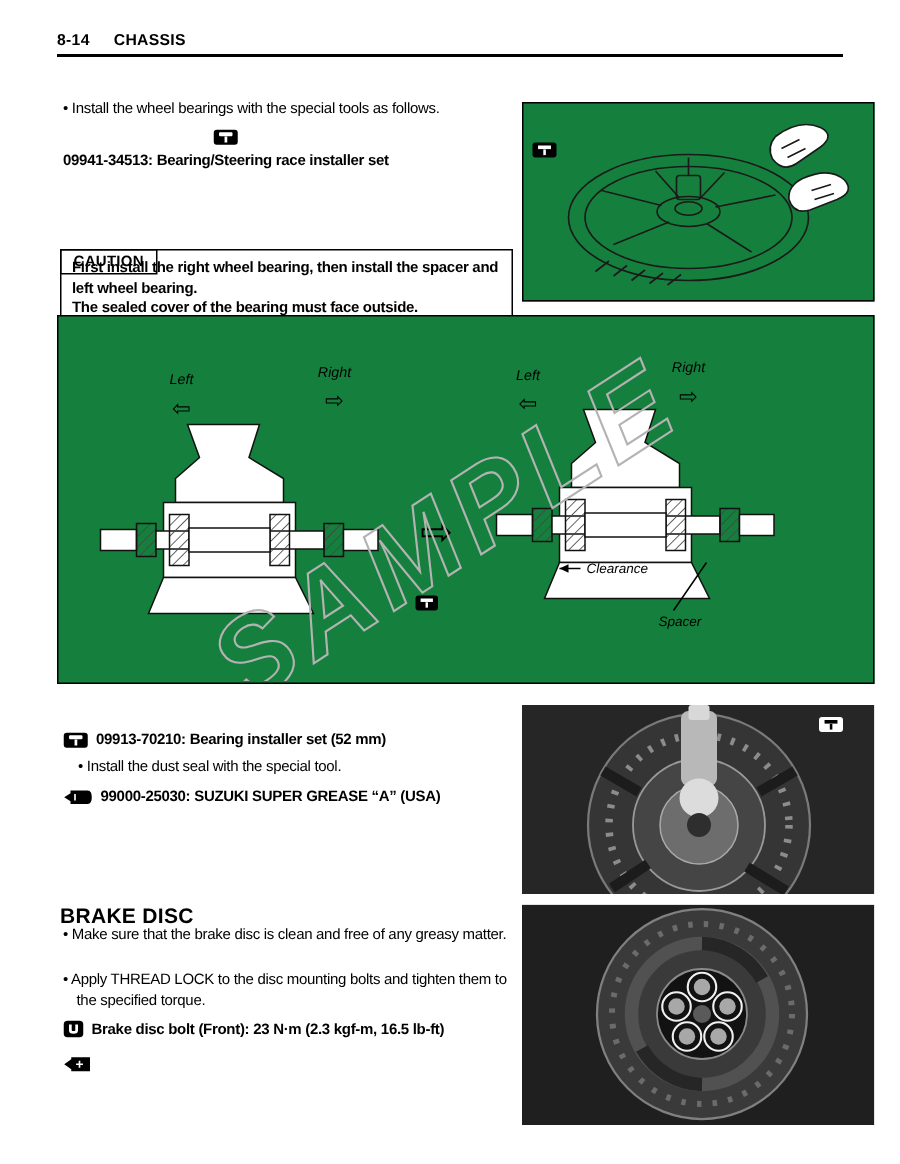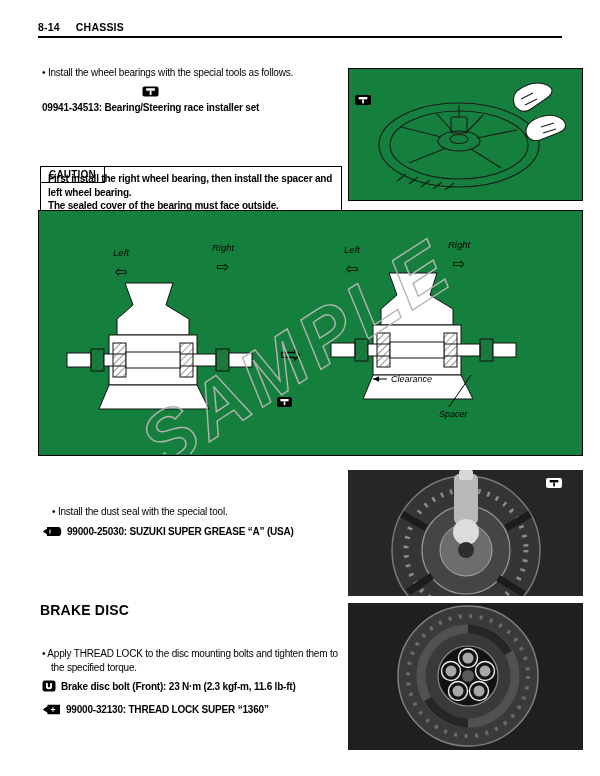--- a/index.html
+++ b/index.html
@@ -146,20 +146,28 @@
 
       <path d="M410 196 L432 164" stroke="#000" stroke-width="1"></path>
       <text class="dgm-call" x="400" y="206">Spacer</text>
 
       <text class="dgm-wm" x="262" y="168" text-anchor="middle" transform="rotate(-33 262 150)">SAMPLE</text>
     </svg>
   </div>
 
   <div class="txt" style="left:52px; top:469px; width:304px;margin-top:36px;">• Install the dust seal with the special tool.</div>
 
+  <div class="row" style="left:42px; top:488px;">
+    <svg width="17" height="11" viewBox="0 0 17 11">
+      <rect x="0.5" y="0.5" width="16" height="10" rx="2" fill="#000"></rect>
+      <rect x="4" y="2.2" width="9" height="2.6" rx="0.8" fill="#fff"></rect>
+      <rect x="7.7" y="5" width="1.8" height="4" fill="#fff"></rect>
+    </svg>
+    <span>09913-70210: Bearing installer set (52 mm)</span>
+  </div>
 
 
   <div class="row" style="left:42px; top:526px;">
     <svg width="20" height="11" viewBox="0 0 20 11">
       <path d="M0.8 5.5 L5 2.8 L5 1 L16.5 1 Q19.2 1 19.2 5.5 Q19.2 10 16.5 10 L5 10 L5 8.2 Z" fill="#000"></path>
       <path d="M8 3.4 v4.2" stroke="#fff" stroke-width="1.1"></path>
     </svg>
     <span>99000-25030: SUZUKI SUPER GREASE “A” (USA)</span>
   </div>
 
@@ -178,36 +186,36 @@
       <g transform="translate(198,8)">
         <rect width="16" height="10" rx="2" fill="#fff"></rect>
         <rect x="3.7" y="2" width="8.6" height="2.4" fill="#000"></rect>
         <rect x="7.2" y="4.6" width="1.7" height="3.8" fill="#000"></rect>
       </g>
     </svg>
   </div>
 
   <div class="heading" style="left:40px; top:602px;">BRAKE DISC</div>
 
+  <div class="txt hang" style="left:42px; top:617px; width:306px;">• Make sure that the brake disc is clean and free of any greasy matter.</div>
   <div class="txt hang" style="left:42px; top:647px; width:306px;">• Apply THREAD LOCK to the disc mounting bolts and tighten them to the specified torque.</div>
 
   <div class="row" style="left:42px; top:680px;">
     <svg width="14" height="12" viewBox="0 0 14 12">
       <rect x="0.5" y="0.5" width="13" height="11" rx="2.5" fill="#000"></rect>
       <path d="M4 3 L4 7 Q4 9.2 7 9.2 Q10 9.2 10 7 L10 3 L8.2 3 L8.2 6.6 Q8.2 7.4 7 7.4 Q5.8 7.4 5.8 6.6 L5.8 3 Z" fill="#fff"></path>
     </svg>
-    <span>Brake disc bolt (Front): 23 N·m (2.3 kgf-m, 11.6 lb-ft)</span>
+    <span>Brake disc bolt (Front): 23 N·m (2.3 kgf-m, 16.5 lb-ft)</span>
   </div>
 
   <div class="row" style="left:42px; top:704px;">
     <svg width="19" height="11" viewBox="0 0 19 11">
       <path d="M0.8 5.5 L5.5 2.2 L5.5 0.8 L18 0.8 L18 10.2 L5.5 10.2 L5.5 8.8 Z" fill="#000"></path>
       <path d="M11 3.2 v4.6 M8.7 5.5 h4.6" stroke="#fff" stroke-width="1.1"></path>
     </svg>
-    <span>99000-32130: THREAD LOCK SUPER “1360”</span>
   </div>
 
   <div class="photo" style="left:348px; top:603px; width:235px; height:147px;">
     <svg width="235" height="147" viewBox="0 0 235 147">
       <rect width="235" height="147" fill="#1f1f1f"></rect>
       <circle cx="120" cy="73" r="70" fill="#3a3a3a" stroke="#808080" stroke-width="1.5"></circle>
       <circle cx="120" cy="73" r="60" fill="none" stroke="#6b6b6b" stroke-width="4" stroke-dasharray="3 7.5"></circle>
       <circle cx="120" cy="73" r="47" fill="none" stroke="#515151" stroke-width="9"></circle>
       <path d="M120 26 A47 47 0 0 1 160 50" stroke="#262626" stroke-width="9" fill="none"></path>
       <path d="M120 120 A47 47 0 0 1 80 96" stroke="#262626" stroke-width="9" fill="none"></path>

